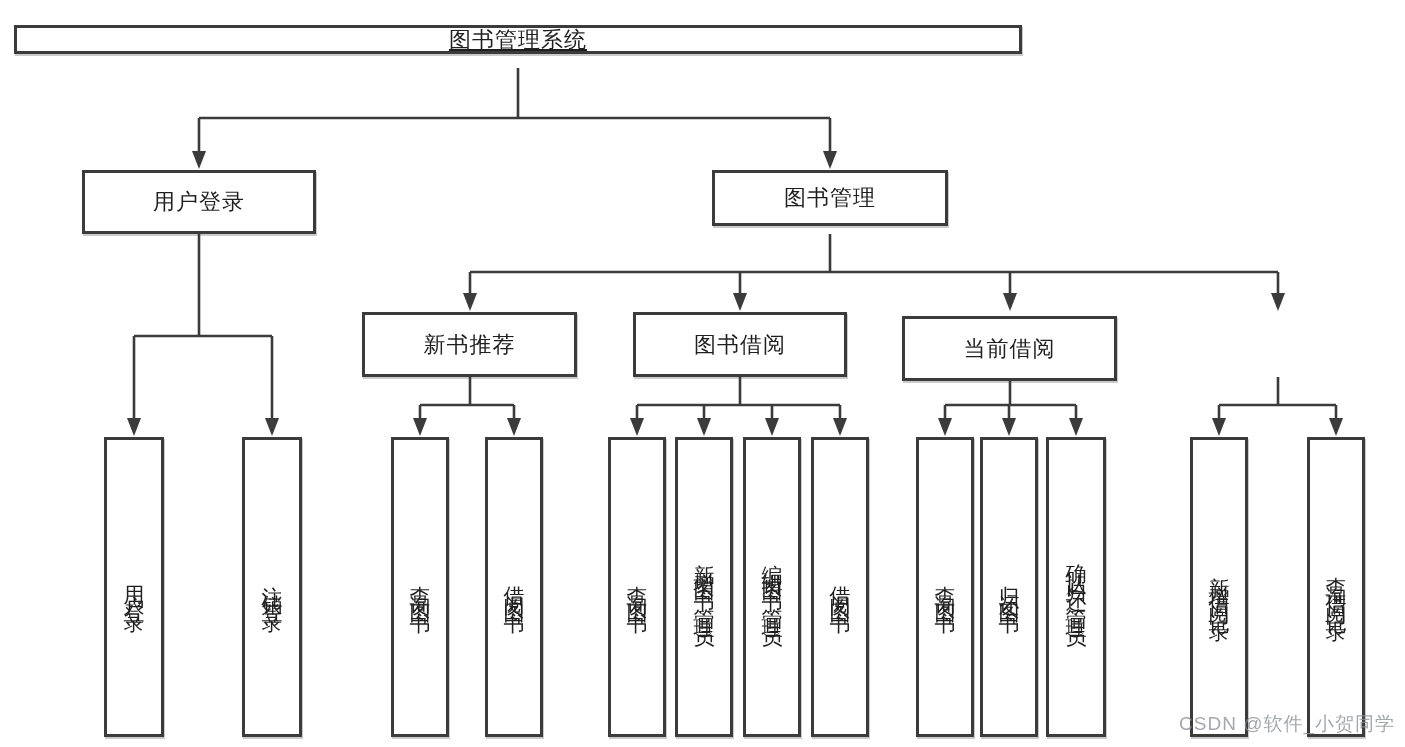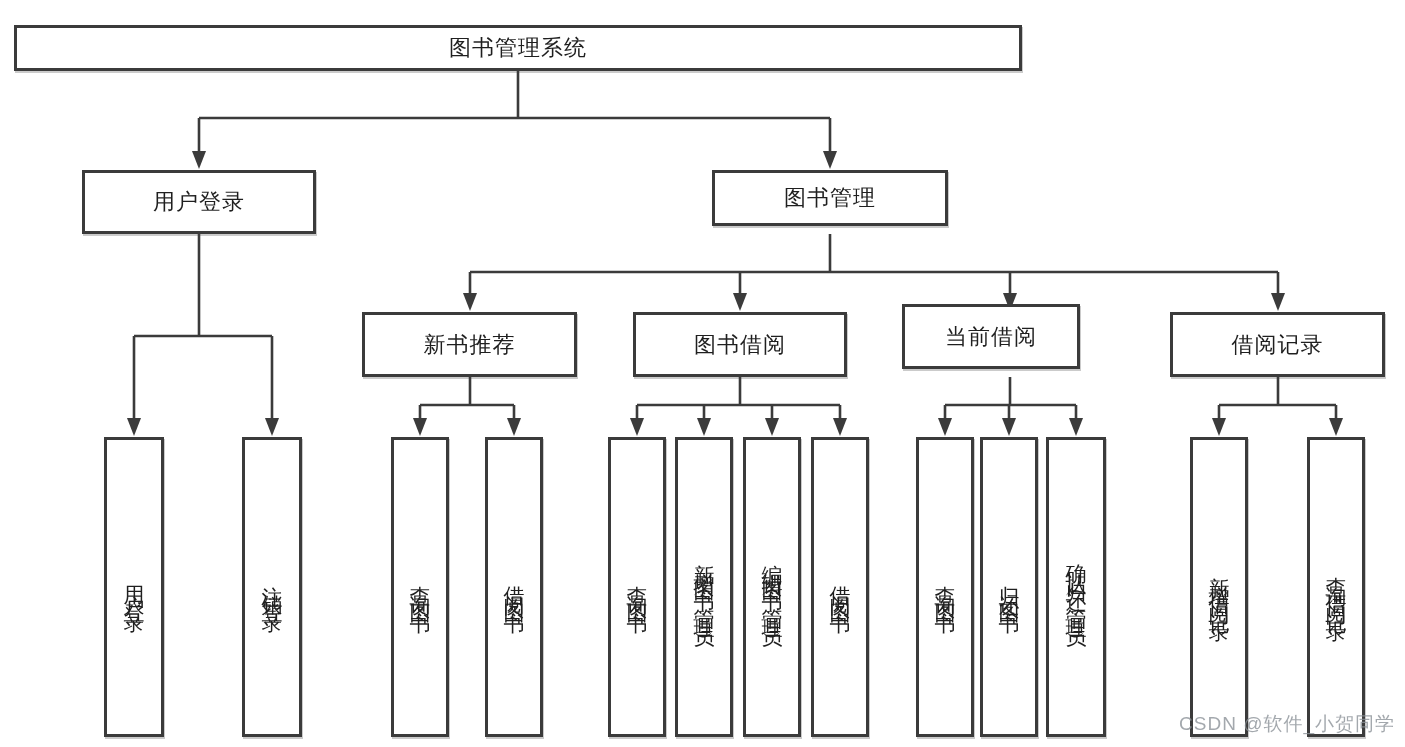--- a/index.html
+++ b/index.html
@@ -84,29 +84,28 @@
     <polygon points="1069,418 1083,418 1076,436"></polygon>
 
     <line x1="1278" y1="377" x2="1278" y2="405"></line>
     <line x1="1219" y1="405" x2="1336" y2="405"></line>
     <line x1="1219" y1="405" x2="1219" y2="420"></line>
     <line x1="1336" y1="405" x2="1336" y2="420"></line>
     <polygon points="1212,418 1226,418 1219,436"></polygon>
     <polygon points="1329,418 1343,418 1336,436"></polygon>
   </svg>
 
-  <div class="node h" style="left:14px;top:25px;width:1008px;height:46px;">图书管理系统</div>
+  <div class="node h" style="left:14px;top:25px;width:1008px;height:29px;text-decoration:underline;">图书管理系统</div>
 
   <div class="node h" style="left:82px;top:170px;width:234px;height:64px;">用户登录</div>
   <div class="node h" style="left:712px;top:170px;width:236px;height:56px;">图书管理</div>
 
   <div class="node h" style="left:362px;top:312px;width:215px;height:65px;">新书推荐</div>
   <div class="node h" style="left:633px;top:312px;width:214px;height:65px;">图书借阅</div>
-  <div class="node h" style="left:902px;top:304px;width:178px;height:65px;">当前借阅</div>
-  <div class="node h" style="left:1170px;top:312px;width:215px;height:65px;">借阅记录</div>
+  <div class="node h" style="left:902px;top:316px;width:215px;height:65px;">当前借阅</div>
 
   <div class="node v" style="left:104px;top:437px;width:60px;height:300px;">用户登录</div>
   <div class="node v" style="left:242px;top:437px;width:60px;height:300px;">注销登录</div>
 
   <div class="node v" style="left:391px;top:437px;width:58px;height:300px;">查询图书</div>
   <div class="node v" style="left:485px;top:437px;width:58px;height:300px;">借阅图书</div>
 
   <div class="node v" style="left:608px;top:437px;width:58px;height:300px;">查询图书</div>
   <div class="node v" style="left:675px;top:437px;width:58px;height:300px;">新增图书（管理员）</div>
   <div class="node v" style="left:743px;top:437px;width:58px;height:300px;">编辑图书（管理员）</div>

